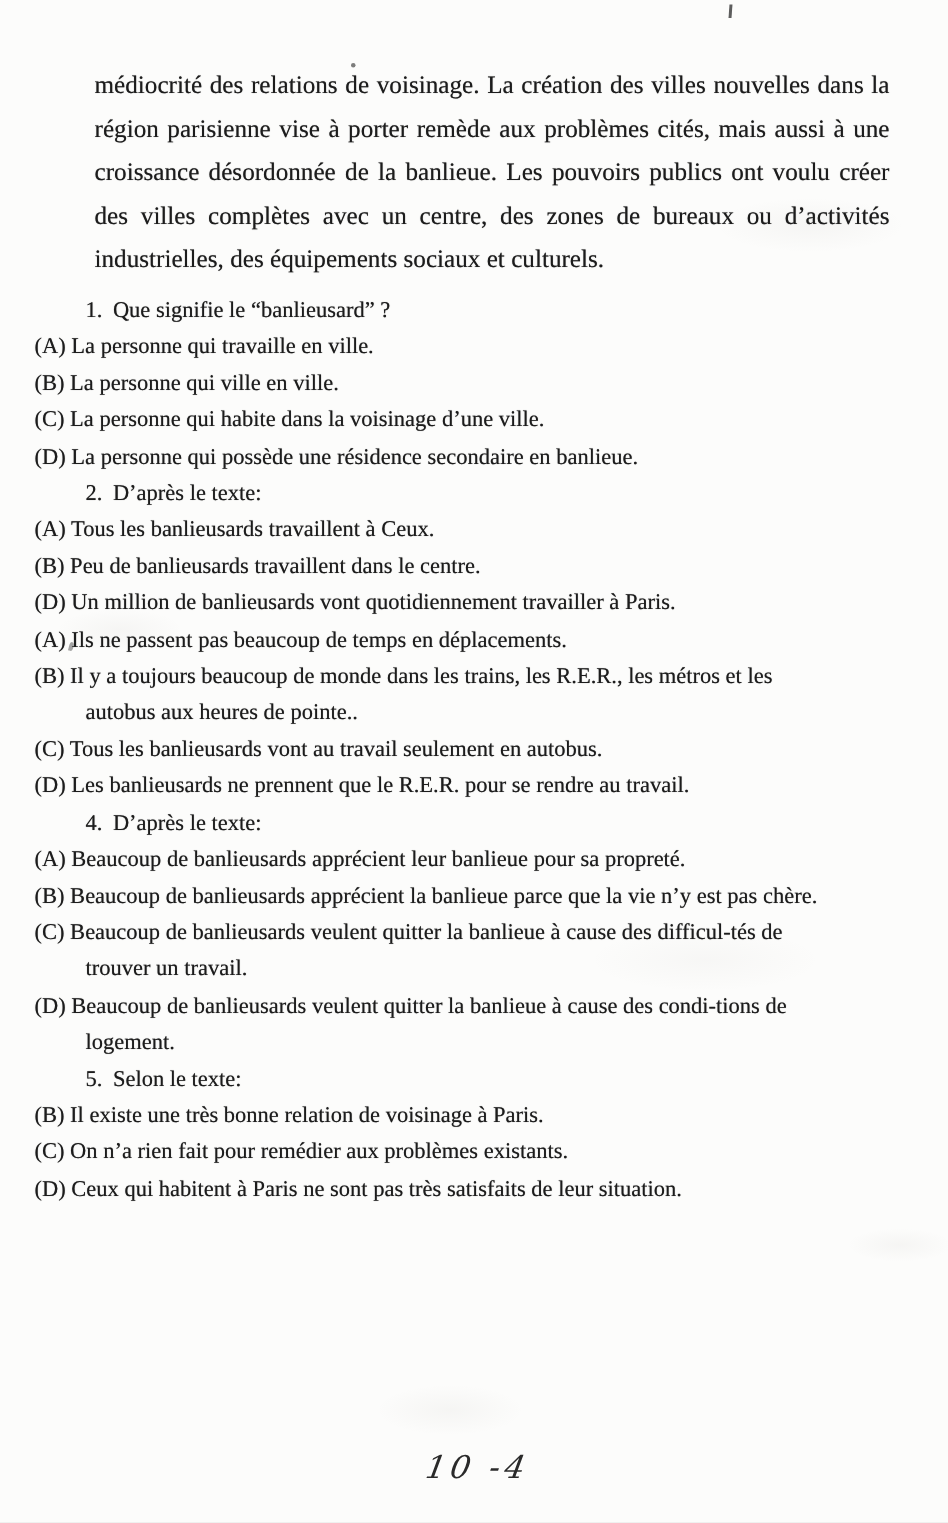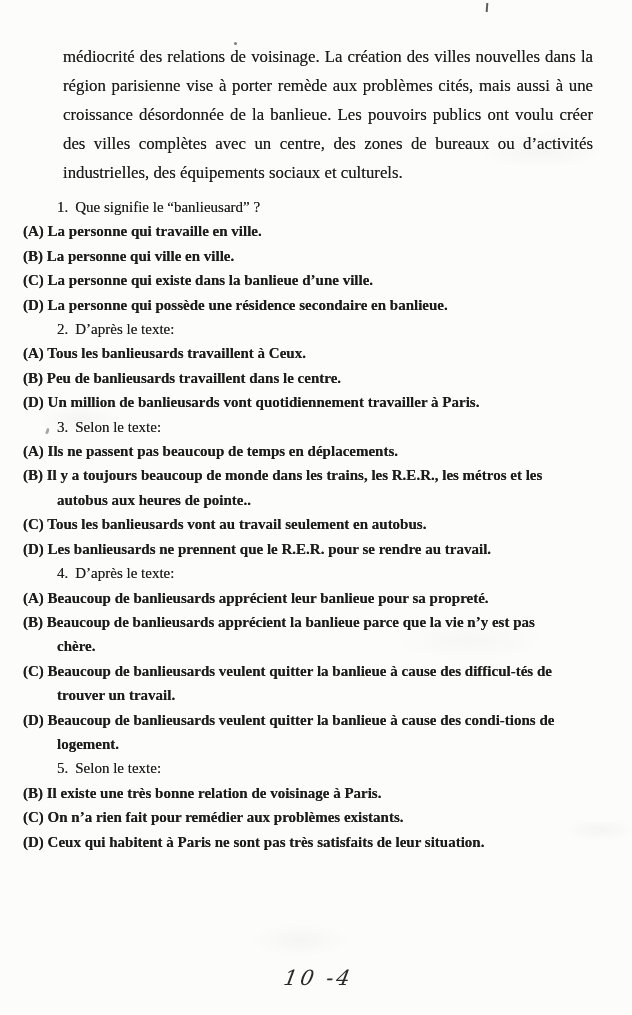--- a/index.html
+++ b/index.html
@@ -46,21 +46,20 @@
   .question p { margin: 0; }
   .q-head {
     padding-left: 21px;
     text-indent: -21px;
   }
   .q-num { margin-right: 7px; }
   .option {
     margin-left: 65px;
     text-indent: -34px;
     max-width: 507px;
-    font-weight: bold;
   }
   .page-number {
     position: absolute;
     left: 284px;
     top: 966px;
     font-family: "DejaVu Serif", serif;
     font-style: italic;
     font-size: 21px;
     letter-spacing: 3px;
     color: #2a2a2a;
@@ -91,33 +90,32 @@
   <div class="artifact comma-margin"></div>
 
   <p class="intro">médiocrité des relations de voisinage. La création des villes nouvelles dans la région parisienne vise à porter remède aux problèmes cités, mais aussi à une croissance désordonnée de la banlieue. Les pouvoirs publics ont voulu créer des villes complètes avec un centre, des zones de bureaux ou d’activités industrielles, des équipements sociaux et culturels.</p>
 
   <div class="questions">
 
     <div class="question">
       <p class="q-head"><span class="q-num">1.</span><span>Que signifie le “banlieusard” ?</span></p>
       <p class="option">(A) La personne qui travaille en ville.</p>
       <p class="option">(B) La personne qui ville en ville.</p>
-      <p class="option">(C) La personne qui existe dans la banlieue d’une ville.</p>
+      <p class="option">(C) La personne qui habite dans la voisinage d’une ville.</p>
       <p class="option">(D) La personne qui possède une résidence secondaire en banlieue.</p>
     </div>
 
     <div class="question">
       <p class="q-head"><span class="q-num">2.</span><span>D’après le texte:</span></p>
       <p class="option">(A) Tous les banlieusards travaillent à Ceux.</p>
       <p class="option">(B) Peu de banlieusards travaillent dans le centre.</p>
       <p class="option">(D) Un million de banlieusards vont quotidiennement travailler à Paris.</p>
     </div>
 
     <div class="question">
-      <p class="q-head"><span class="q-num">3.</span><span>Selon le texte:</span></p>
       <p class="option">(A) Ils ne passent pas beaucoup de temps en déplacements.</p>
       <p class="option">(B) Il y a toujours beaucoup de monde dans les trains, les R.E.R., les métros et les autobus aux heures de pointe..</p>
       <p class="option">(C) Tous les banlieusards vont au travail seulement en autobus.</p>
       <p class="option">(D) Les banlieusards ne prennent que le R.E.R. pour se rendre au travail.</p>
     </div>
 
     <div class="question">
       <p class="q-head"><span class="q-num">4.</span><span>D’après le texte:</span></p>
       <p class="option">(A) Beaucoup de banlieusards apprécient leur banlieue pour sa propreté.</p>
       <p class="option">(B) Beaucoup de banlieusards apprécient la banlieue parce que la vie n’y est pas chère.</p>

